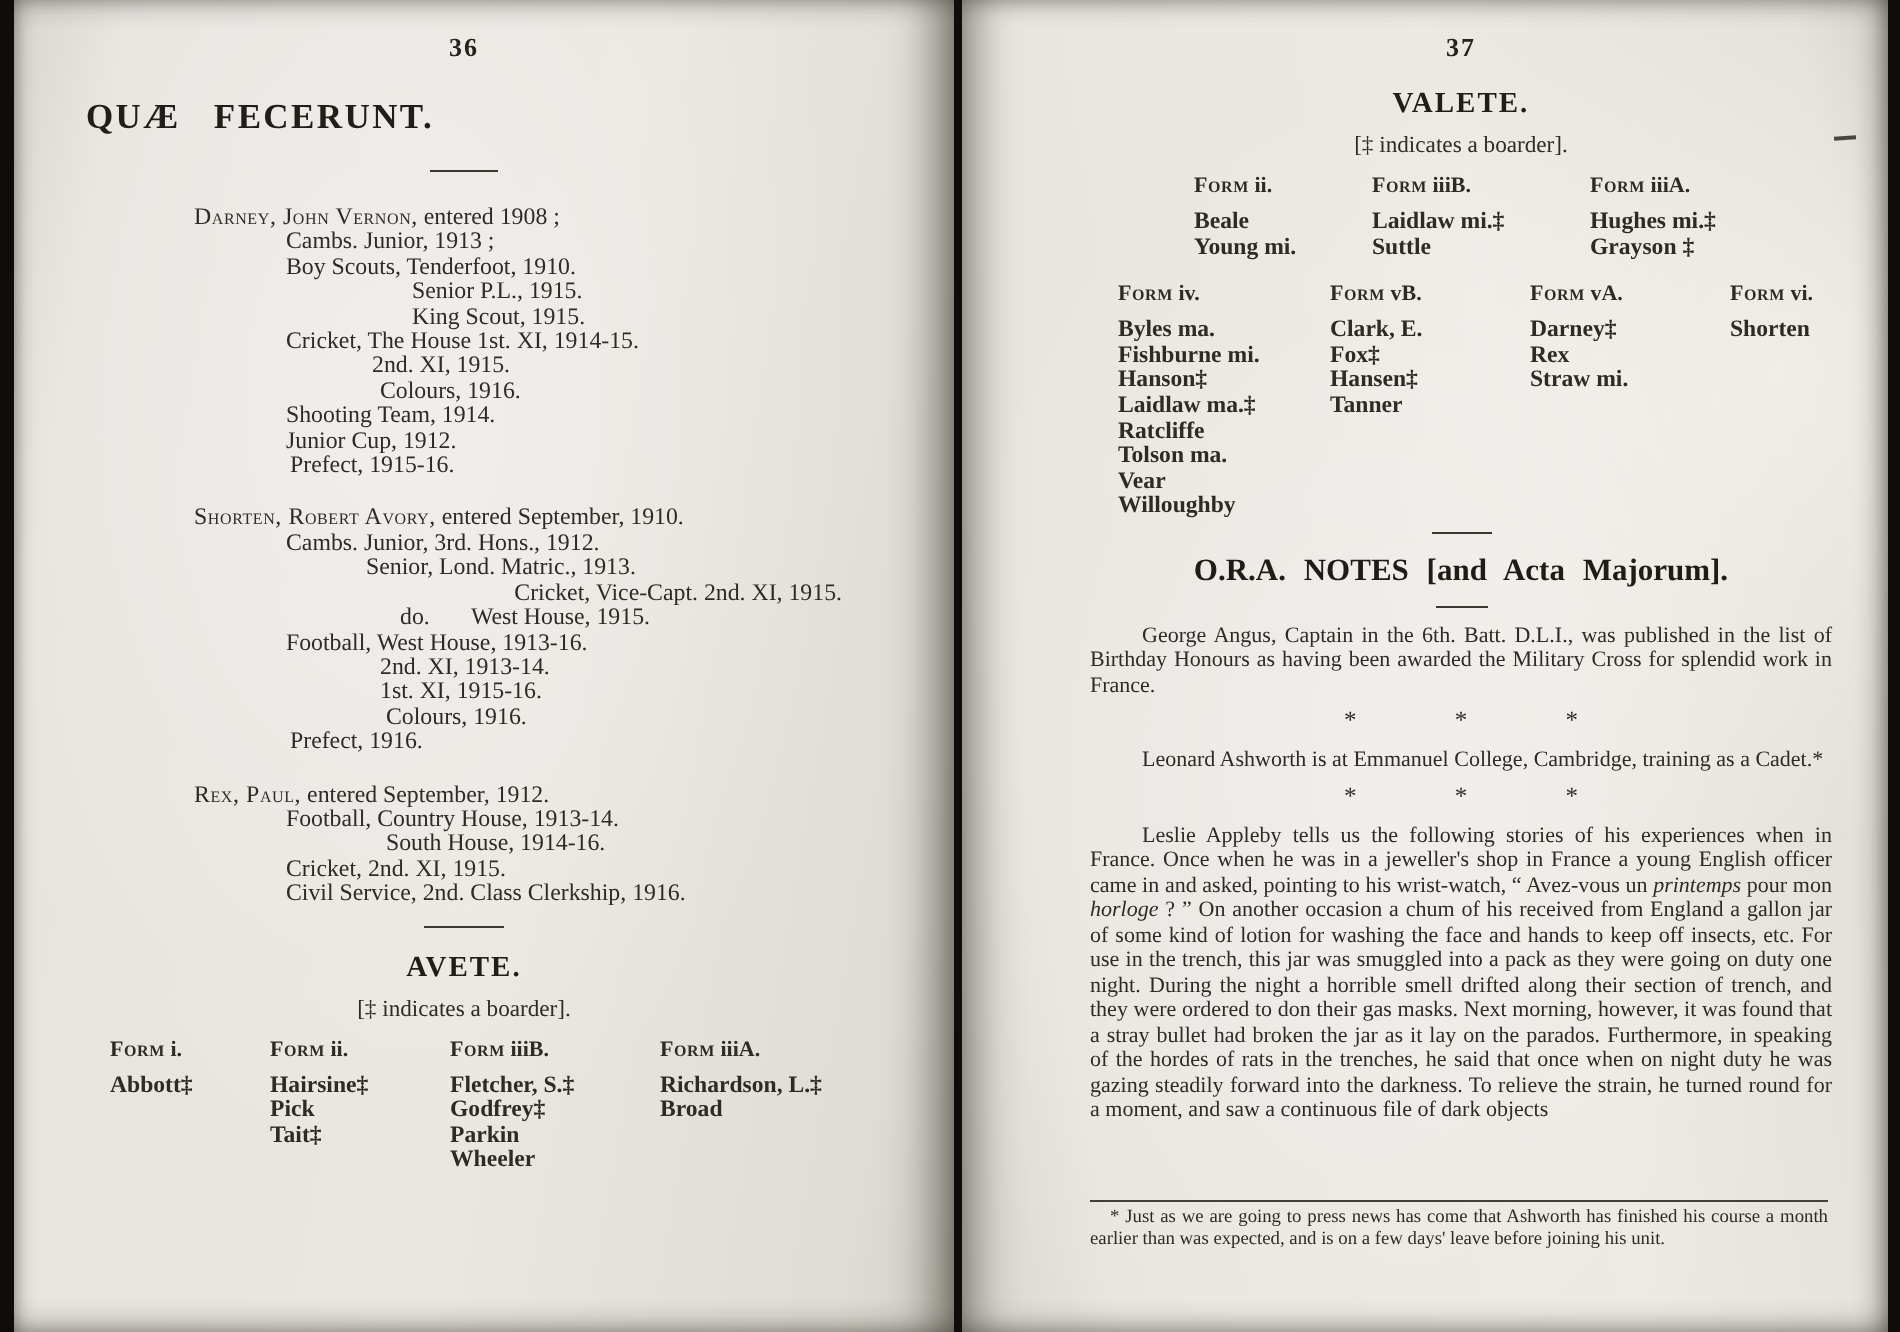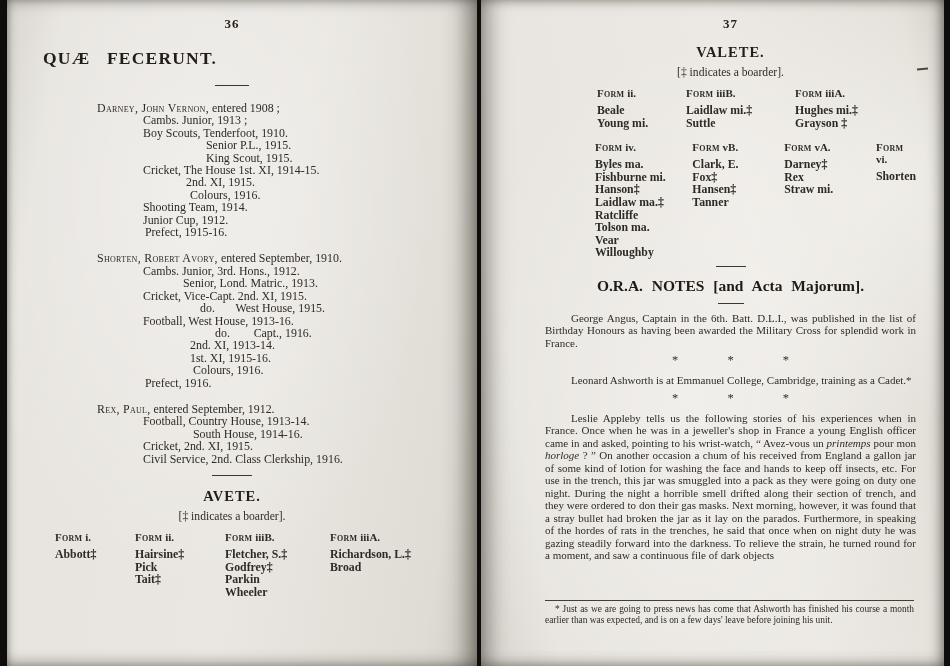--- a/index.html
+++ b/index.html
@@ -38,21 +38,21 @@
   .colrow .colhead{font-size:11px;margin-bottom:5px;}
   .colrow .name{line-height:12.6px;}
   .avete-cols{padding-left:12px;}
   .avete-cols .col:nth-child(1){width:80px;}
   .avete-cols .col:nth-child(2){width:90px;}
   .avete-cols .col:nth-child(3){width:105px;}
   .valete-row1{padding-left:52px;}
   .valete-row1 .col:nth-child(1){width:89px;}
   .valete-row1 .col:nth-child(2){width:109px;}
   .valete-row2{margin-top:12px;padding-left:14px;}
-  .valete-row2 .col:nth-child(1){width:106px;margin-left:36px;}
+  .valete-row2 .col:nth-child(1){width:106px;}
   .valete-row2 .col:nth-child(2){width:100px;}
   .valete-row2 .col:nth-child(3){width:100px;}
   .ora-body{margin-top:0;}
   .para{margin:8px 0 0;text-align:justify;text-indent:26px;font-size:11px;line-height:12.5px;}
   .ital{font-style:italic;}
   .stars{text-align:center;word-spacing:46px;font-size:12.5px;line-height:12px;margin:5px 0 0;}
   .footnote{position:absolute;left:64px;right:30px;bottom:40px;border-top:1px solid #433e36;
             padding-top:3px;font-size:9.4px;line-height:10.8px;text-align:justify;text-indent:10px;}
   .divider-dash{width:30px;border:0;border-top:1.6px solid #3c372f;margin:7px auto 0;}
   .pen-mark{position:absolute;left:436px;top:68px;width:11px;border-top:2px solid #4a463f;transform:rotate(-4deg);}
@@ -78,24 +78,23 @@
             <div class="eline" style="padding-left: 89px;">2nd. XI, 1915.</div>
             <div class="eline" style="padding-left: 93px;">Colours, 1916.</div>
             <div class="eline" style="padding-left: 46px;">Shooting Team, 1914.</div>
             <div class="eline" style="padding-left: 46px;">Junior Cup, 1912.</div>
             <div class="eline" style="padding-left: 48px;">Prefect, 1915-16.</div>
           </div>
           <div class="entry">
             <div class="eline ehead"><span class="sc">Shorten, Robert Avory,</span> entered September, 1910.</div>
             <div class="eline" style="padding-left: 46px;">Cambs. Junior, 3rd. Hons., 1912.</div>
             <div class="eline" style="padding-left: 86px;">Senior, Lond. Matric., 1913.</div>
-            <div class="eline" style="padding-left: 46px;">Cricket, Vice-Capt. 2nd. XI, 1915.</div>
+            <div class="eline" style="padding-left: 46px; text-align: right;">Cricket, Vice-Capt. 2nd. XI, 1915.</div>
             <div class="eline" style="padding-left: 103px;">do.       West House, 1915.</div>
             <div class="eline" style="padding-left: 46px;">Football, West House, 1913-16.</div>
-            <div class="eline" style="padding-left: 118px;">do.        Capt., 1916.</div>
             <div class="eline" style="padding-left: 93px;">2nd. XI, 1913-14.</div>
             <div class="eline" style="padding-left: 93px;">1st. XI, 1915-16.</div>
             <div class="eline" style="padding-left: 96px;">Colours, 1916.</div>
             <div class="eline" style="padding-left: 48px;">Prefect, 1916.</div>
           </div>
           <div class="entry">
             <div class="eline ehead"><span class="sc">Rex, Paul,</span> entered September, 1912.</div>
             <div class="eline" style="padding-left: 46px;">Football, Country House, 1913-14.</div>
             <div class="eline" style="padding-left: 96px;">South House, 1914-16.</div>
             <div class="eline" style="padding-left: 46px;">Cricket, 2nd. XI, 1915.</div>

